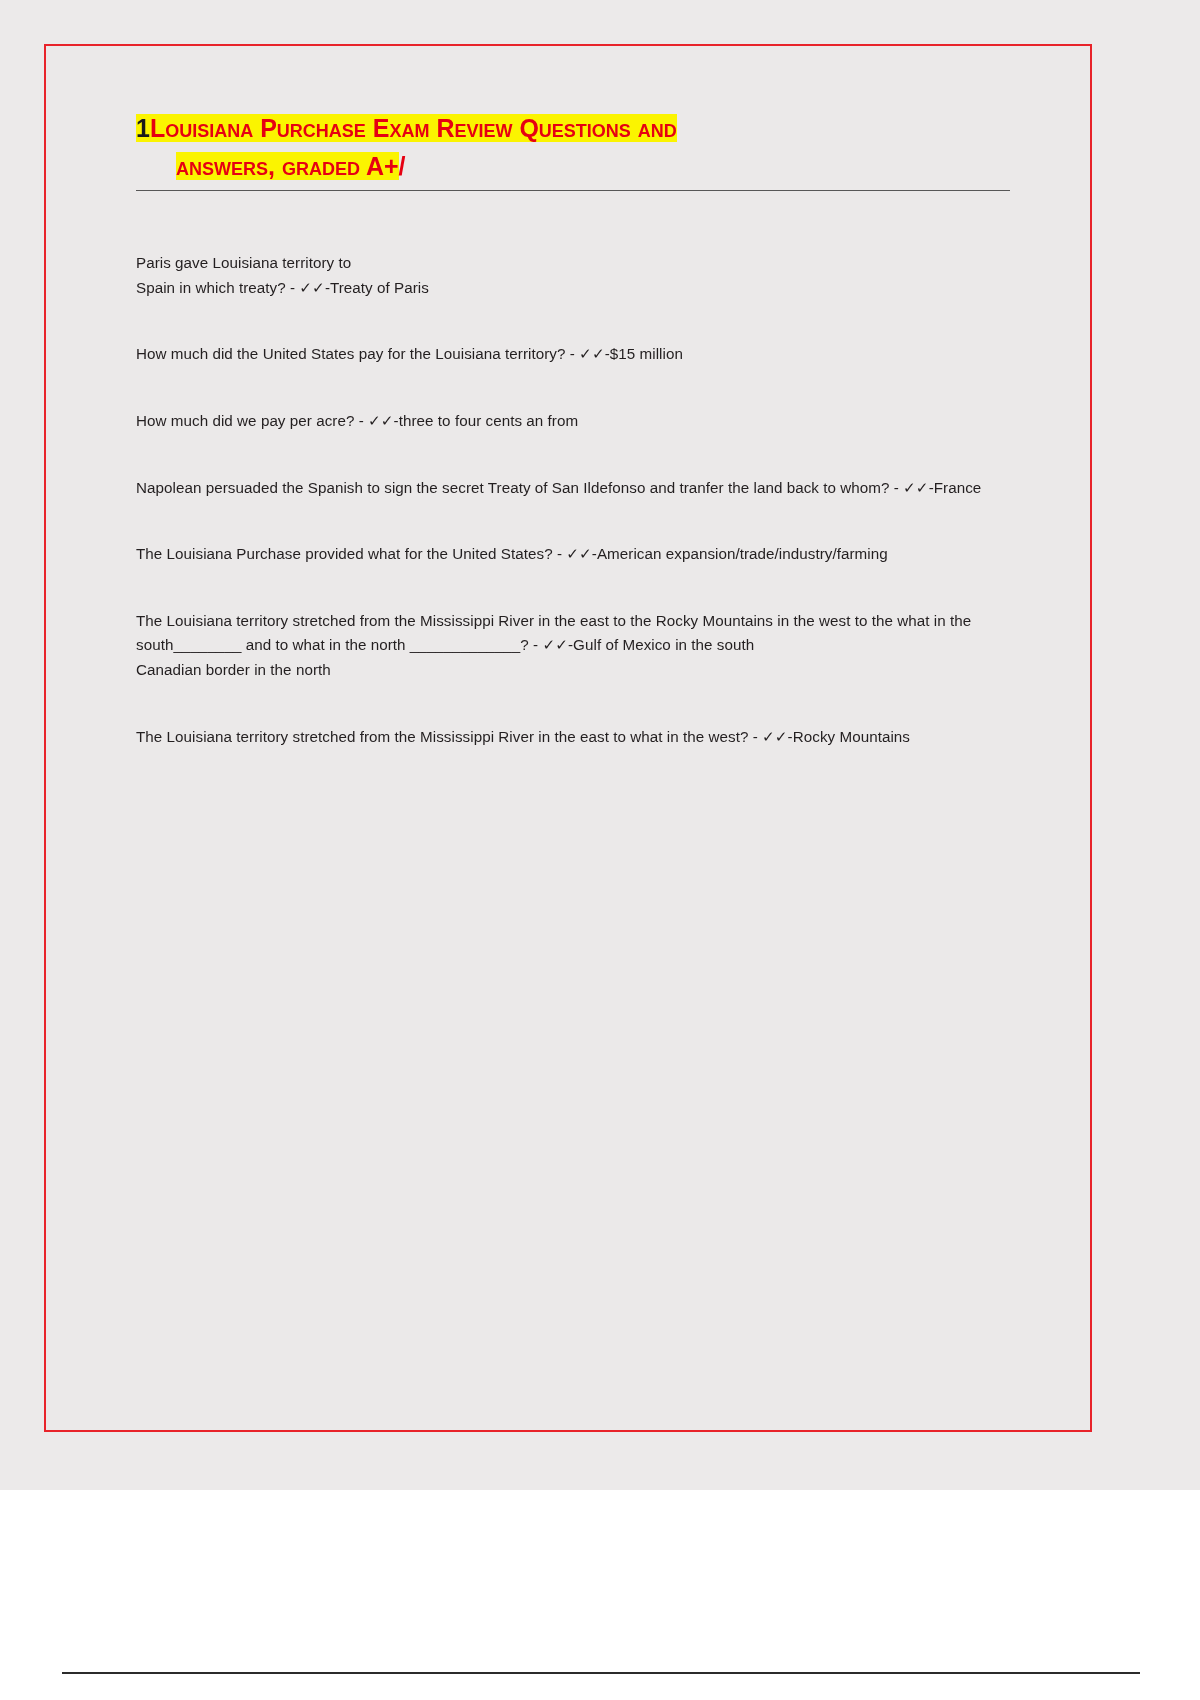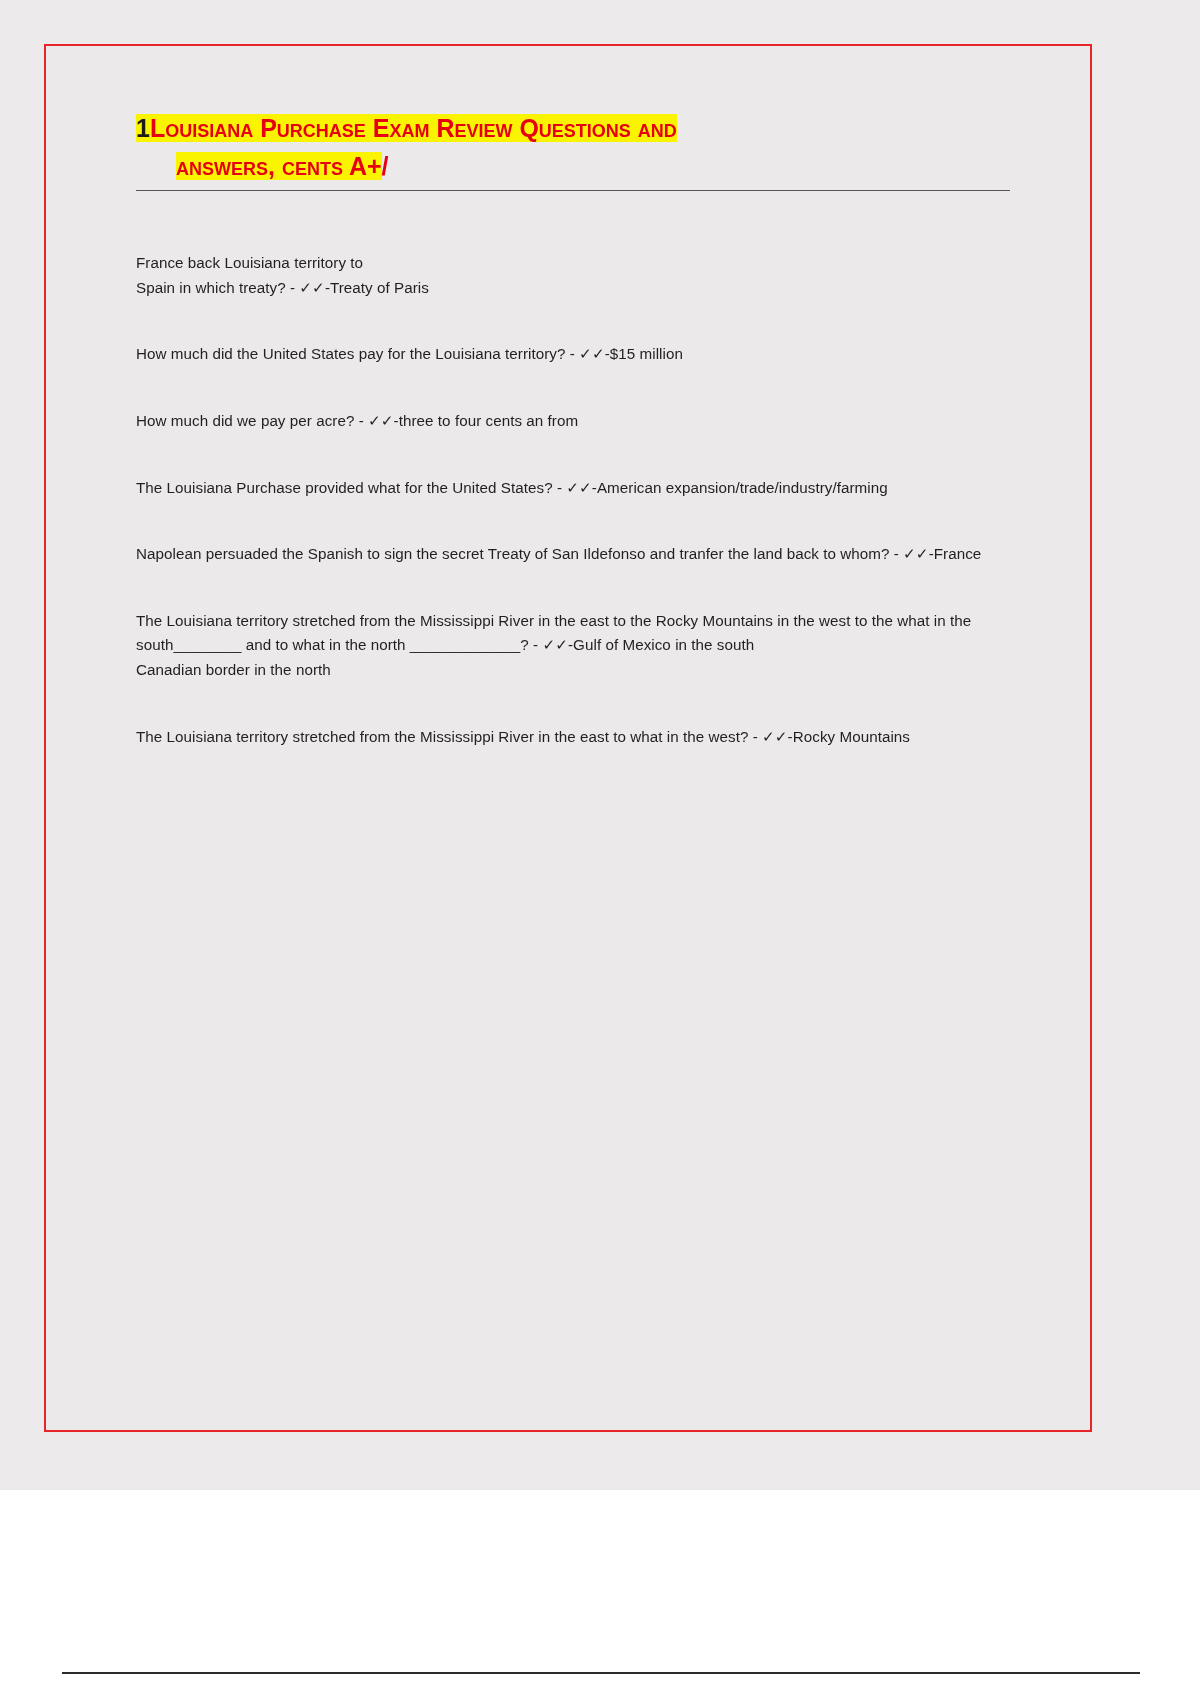--- a/index.html
+++ b/index.html
@@ -123,46 +123,46 @@
   <div class="doc-canvas">
     <div class="doc-frame">
 
       <div class="doc-content">
 
         <div class="title-block">
           <div class="title-line">
             <span class="title-num">1</span><span class="title-main">Louisiana Purchase Exam Review Questions and</span>
           </div>
           <div class="title-line title-row2">
-            <span class="title-main">answers, cents A+</span><span class="title-tail">/</span>
+            <span class="title-main">answers, graded A+</span><span class="title-tail">/</span>
           </div>
         </div>
 
         <div class="qa-list">
 
 
           <div class="qa-item">
-            <p class="qa-line">France back Louisiana territory to</p>
+            <p class="qa-line">Paris gave Louisiana territory to</p>
             <p class="qa-line">Spain in which treaty? - ✓✓-Treaty of Paris</p>
           </div>
 
           <div class="qa-item">
             <p class="qa-line">How much did the United States pay for the Louisiana territory? - ✓✓-$15 million</p>
           </div>
 
           <div class="qa-item">
             <p class="qa-line">How much did we pay per acre? - ✓✓-three to four cents an from</p>
           </div>
 
           <div class="qa-item">
-            <p class="qa-line">The Louisiana Purchase provided what for the United States? - ✓✓-American expansion/trade/industry/farming</p>
+            <p class="qa-line">Napolean persuaded the Spanish to sign the secret Treaty of San Ildefonso and tranfer the land back to whom? - ✓✓-France</p>
           </div>
 
           <div class="qa-item">
-            <p class="qa-line">Napolean persuaded the Spanish to sign the secret Treaty of San Ildefonso and tranfer the land back to whom? - ✓✓-France</p>
+            <p class="qa-line">The Louisiana Purchase provided what for the United States? - ✓✓-American expansion/trade/industry/farming</p>
           </div>
 
           <div class="qa-item">
             <p class="qa-line">The Louisiana territory stretched from the Mississippi River in the east to the Rocky Mountains in the west to the what in the south________ and to what in the north _____________? - ✓✓-Gulf of Mexico in the south</p>
             <p class="qa-line">Canadian border in the north</p>
           </div>
 
           <div class="qa-item">
             <p class="qa-line">The Louisiana territory stretched from the Mississippi River in the east to what in the west? - ✓✓-Rocky Mountains</p>
           </div>

